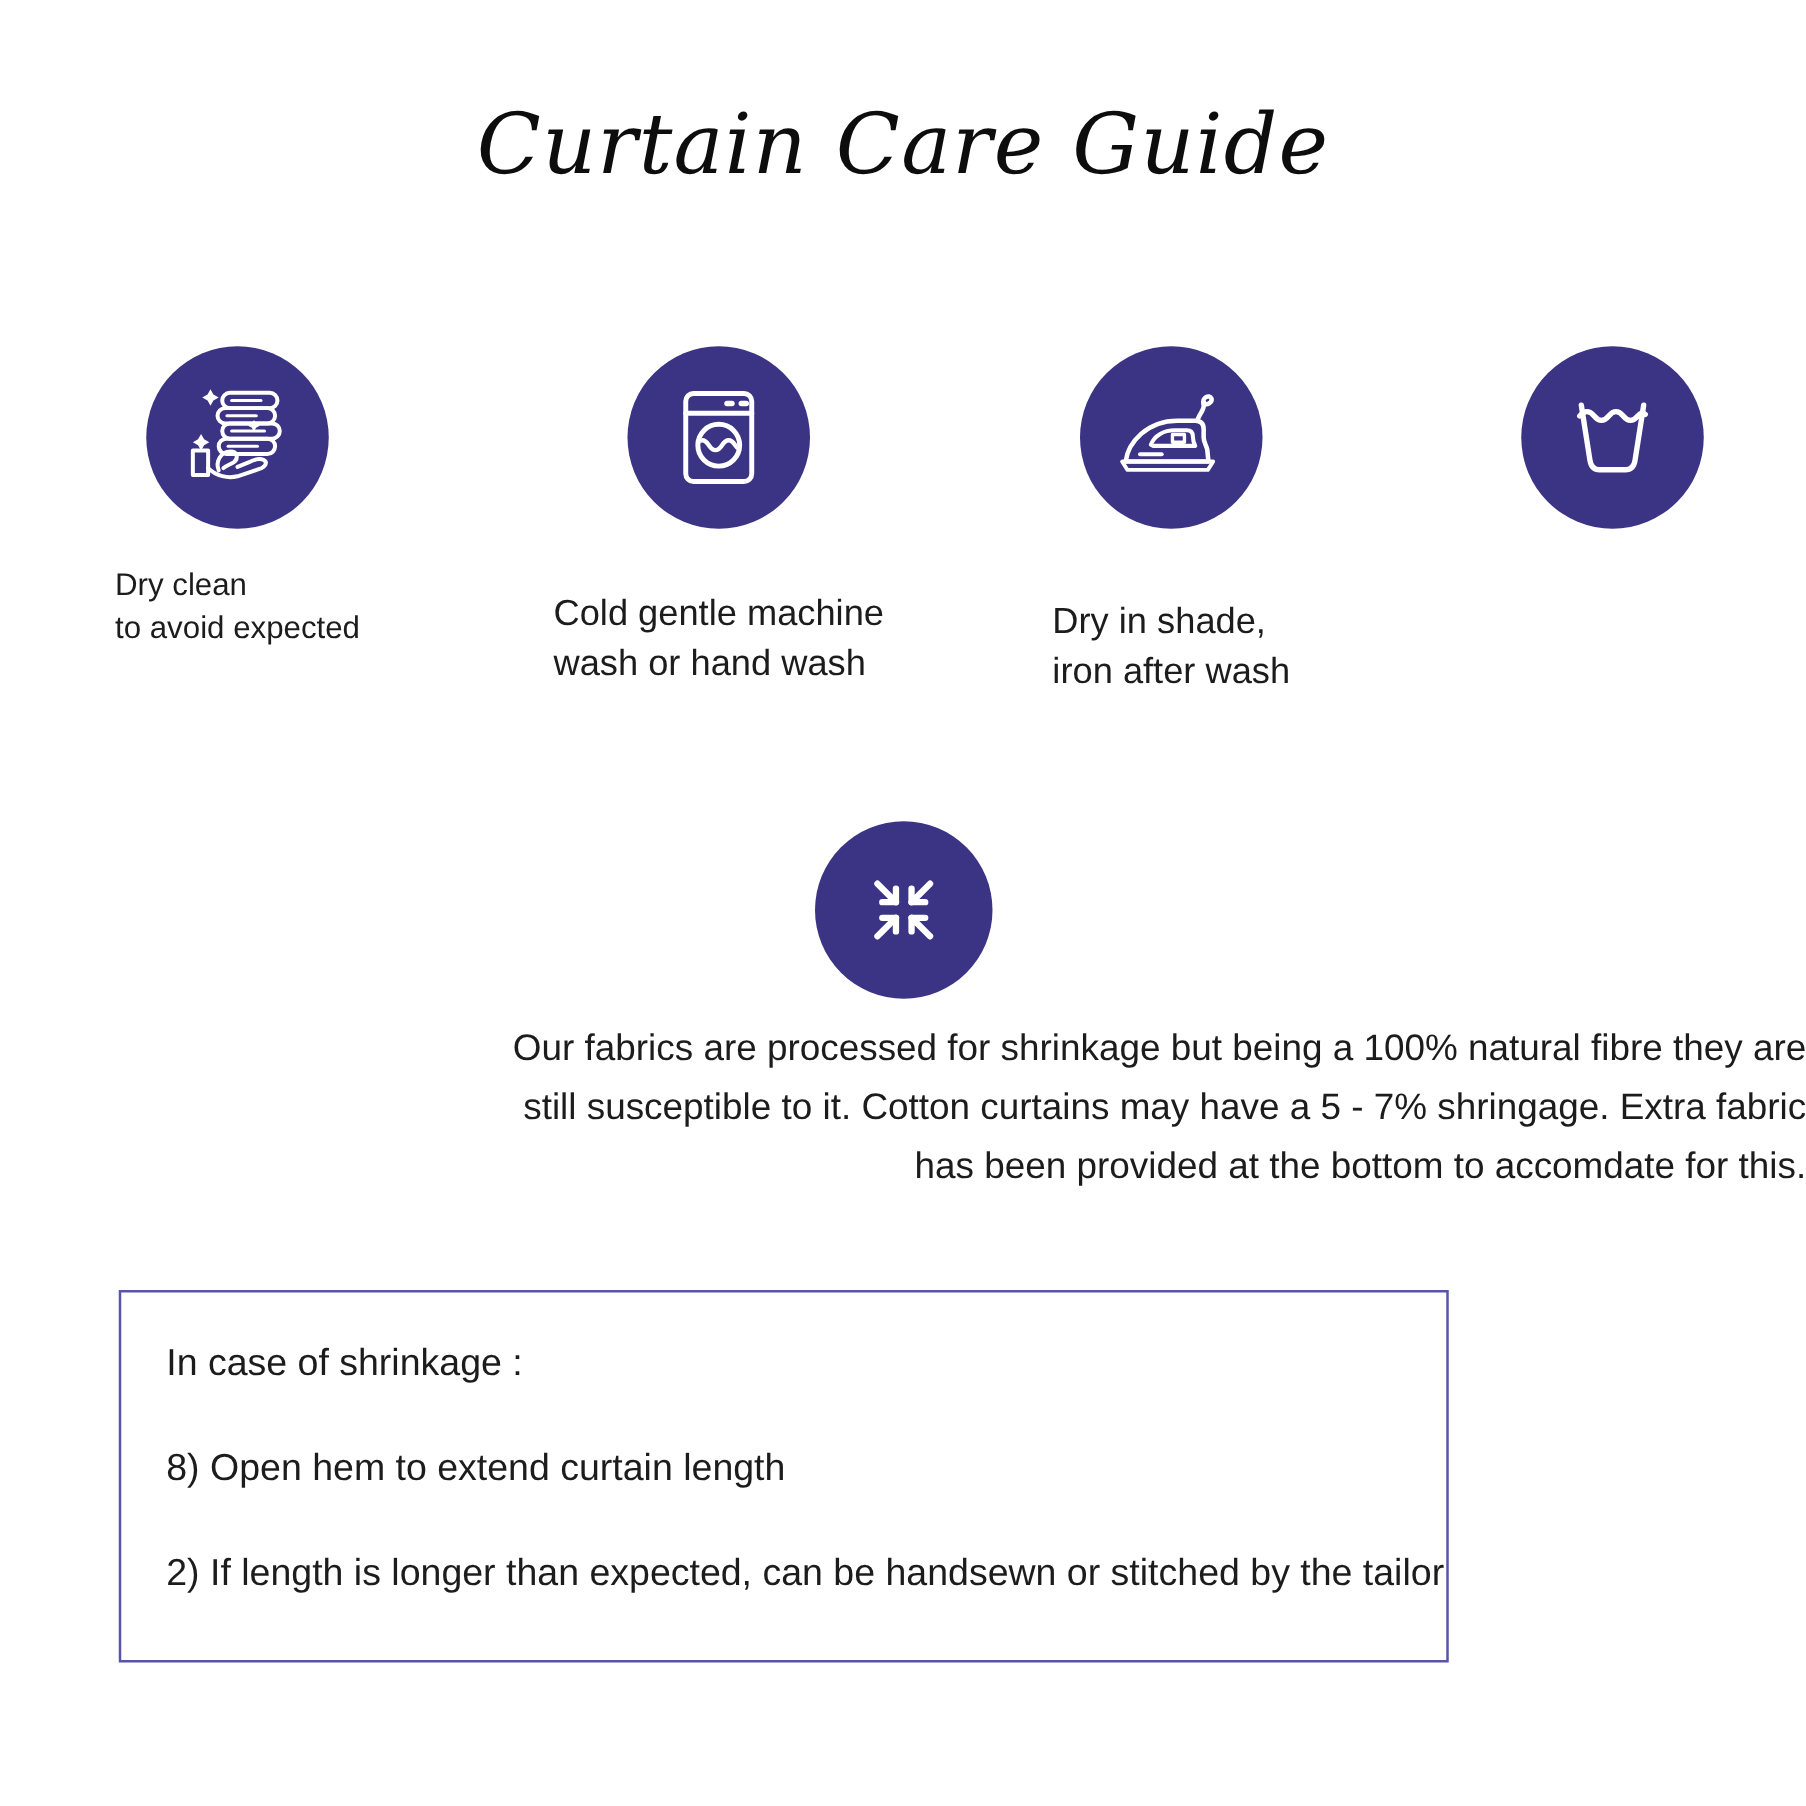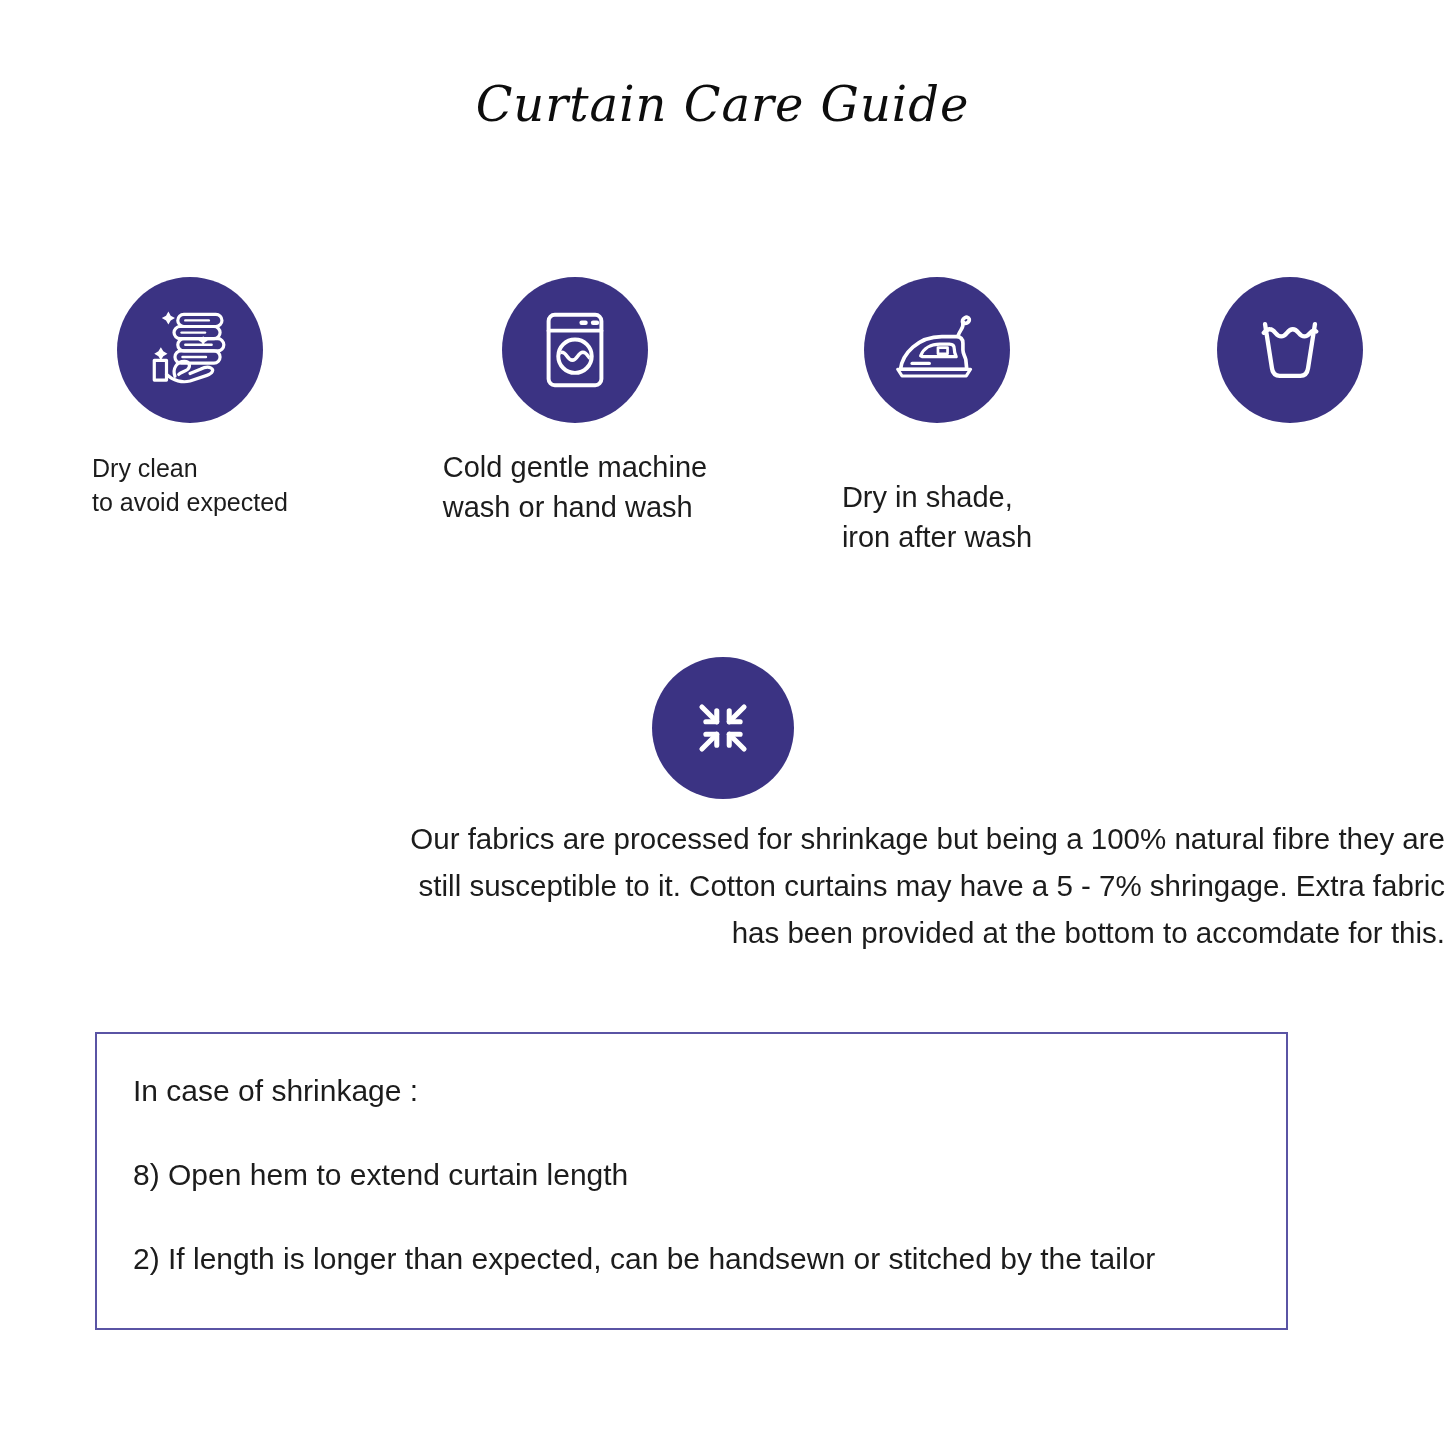--- a/index.html
+++ b/index.html
@@ -10,30 +10,30 @@
     font-family:"Liberation Sans", sans-serif;
     color:#1c1c1c;
     overflow:hidden;
   }
   .page-title{
     position:absolute;top:76px;left:0;width:100%;
     text-align:center;
     font-family:"DejaVu Serif", serif;
     font-style:italic;
     font-weight:500;
-    font-size:48px;
+    font-size:67px;
     color:#0d0d0d;
     letter-spacing:1px;
   }
   .care-col{
     position:absolute;top:277px;width:360px;
     display:flex;flex-direction:column;align-items:center;
   }
   .care-col.c1{left:10px;}
-  .care-col.c2{left:395px;}
+  .care-col.c2{left:395px;gap:24px;}
   .care-col.c3{left:757px;gap:24px;}
   .care-col.c4{left:1110px;}
   .circle{
     width:146px;height:146px;border-radius:50%;
     background:#3b3383;
     display:flex;align-items:center;justify-content:center;
     flex:0 0 auto;
   }
   .circle svg{display:block;}
   .care-label{
@@ -54,21 +54,21 @@
   .shrink-paragraph{
     position:absolute;top:815px;left:0;width:100%;
     text-align:right;
     font-size:29.5px;
     line-height:47px;
     color:#1c1c1c;
   }
   .shrink-paragraph div{white-space:nowrap;}
   .note-box{
     position:absolute;left:95px;top:1032px;
-    width:1193px;height:298px;
+    width:1064px;height:298px;
     border:2px solid #5a54a4;
     box-sizing:border-box;
     padding:40px 20px 0 36px;
   }
   .note-heading{font-size:30px;color:#1c1c1c;}
   .note-item{font-size:30px;color:#1c1c1c;margin-top:50px;white-space:nowrap;}
 </style>
 </head>
 <body>
 

